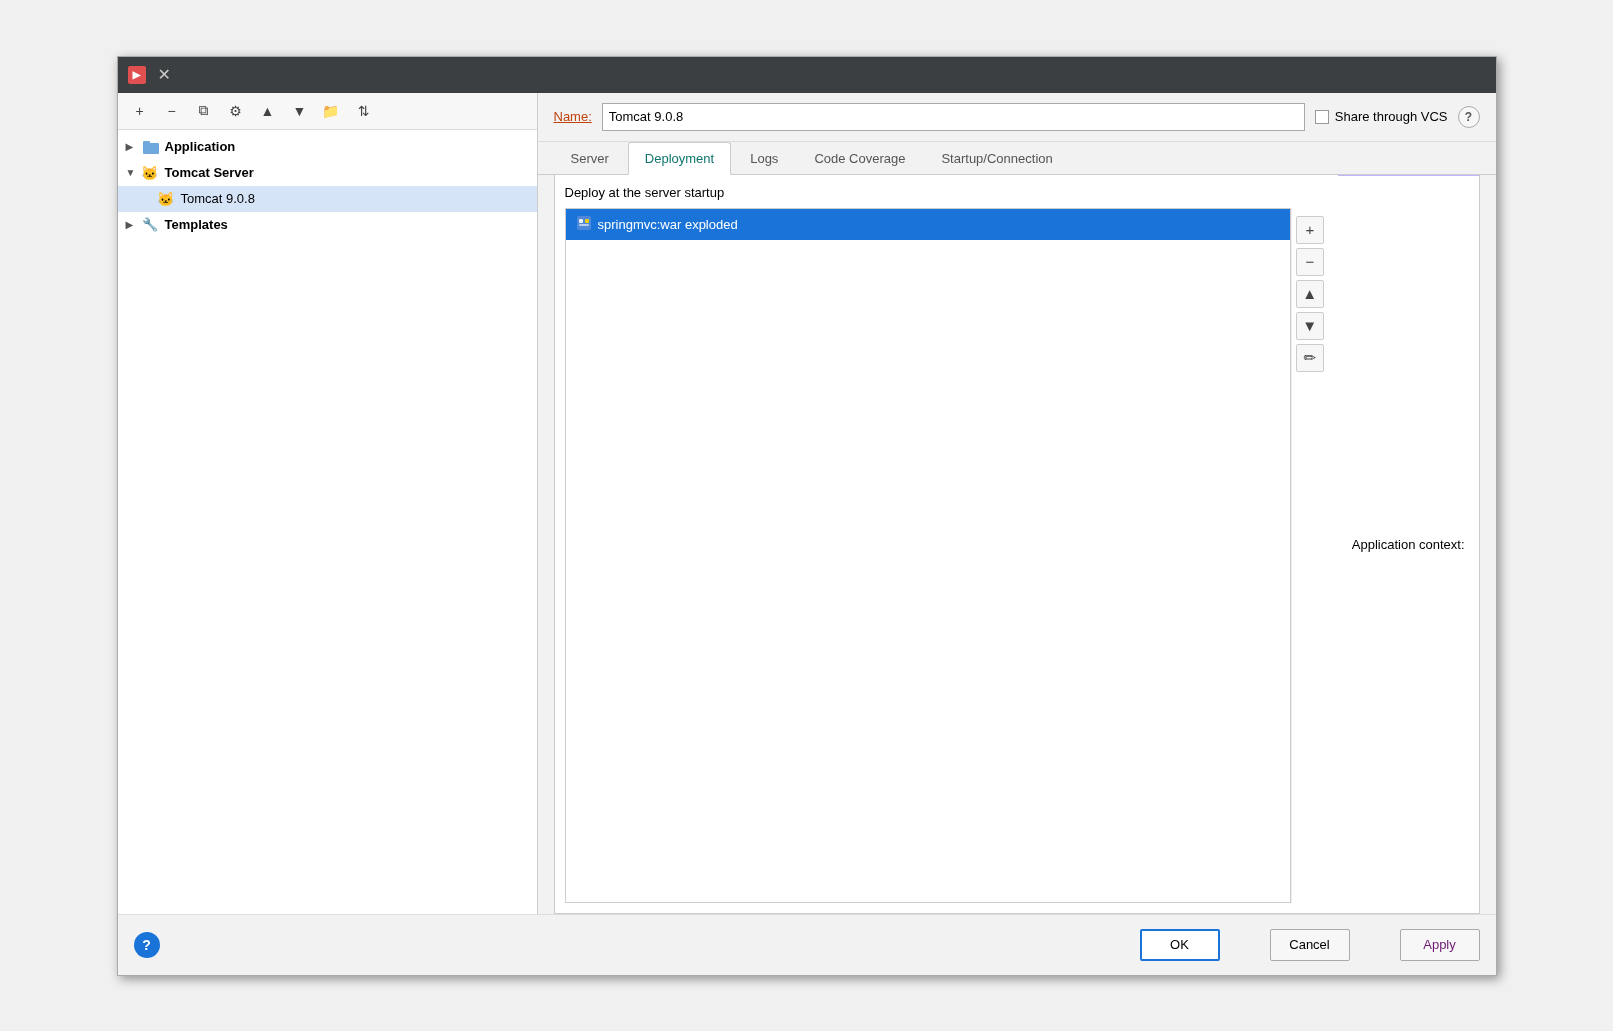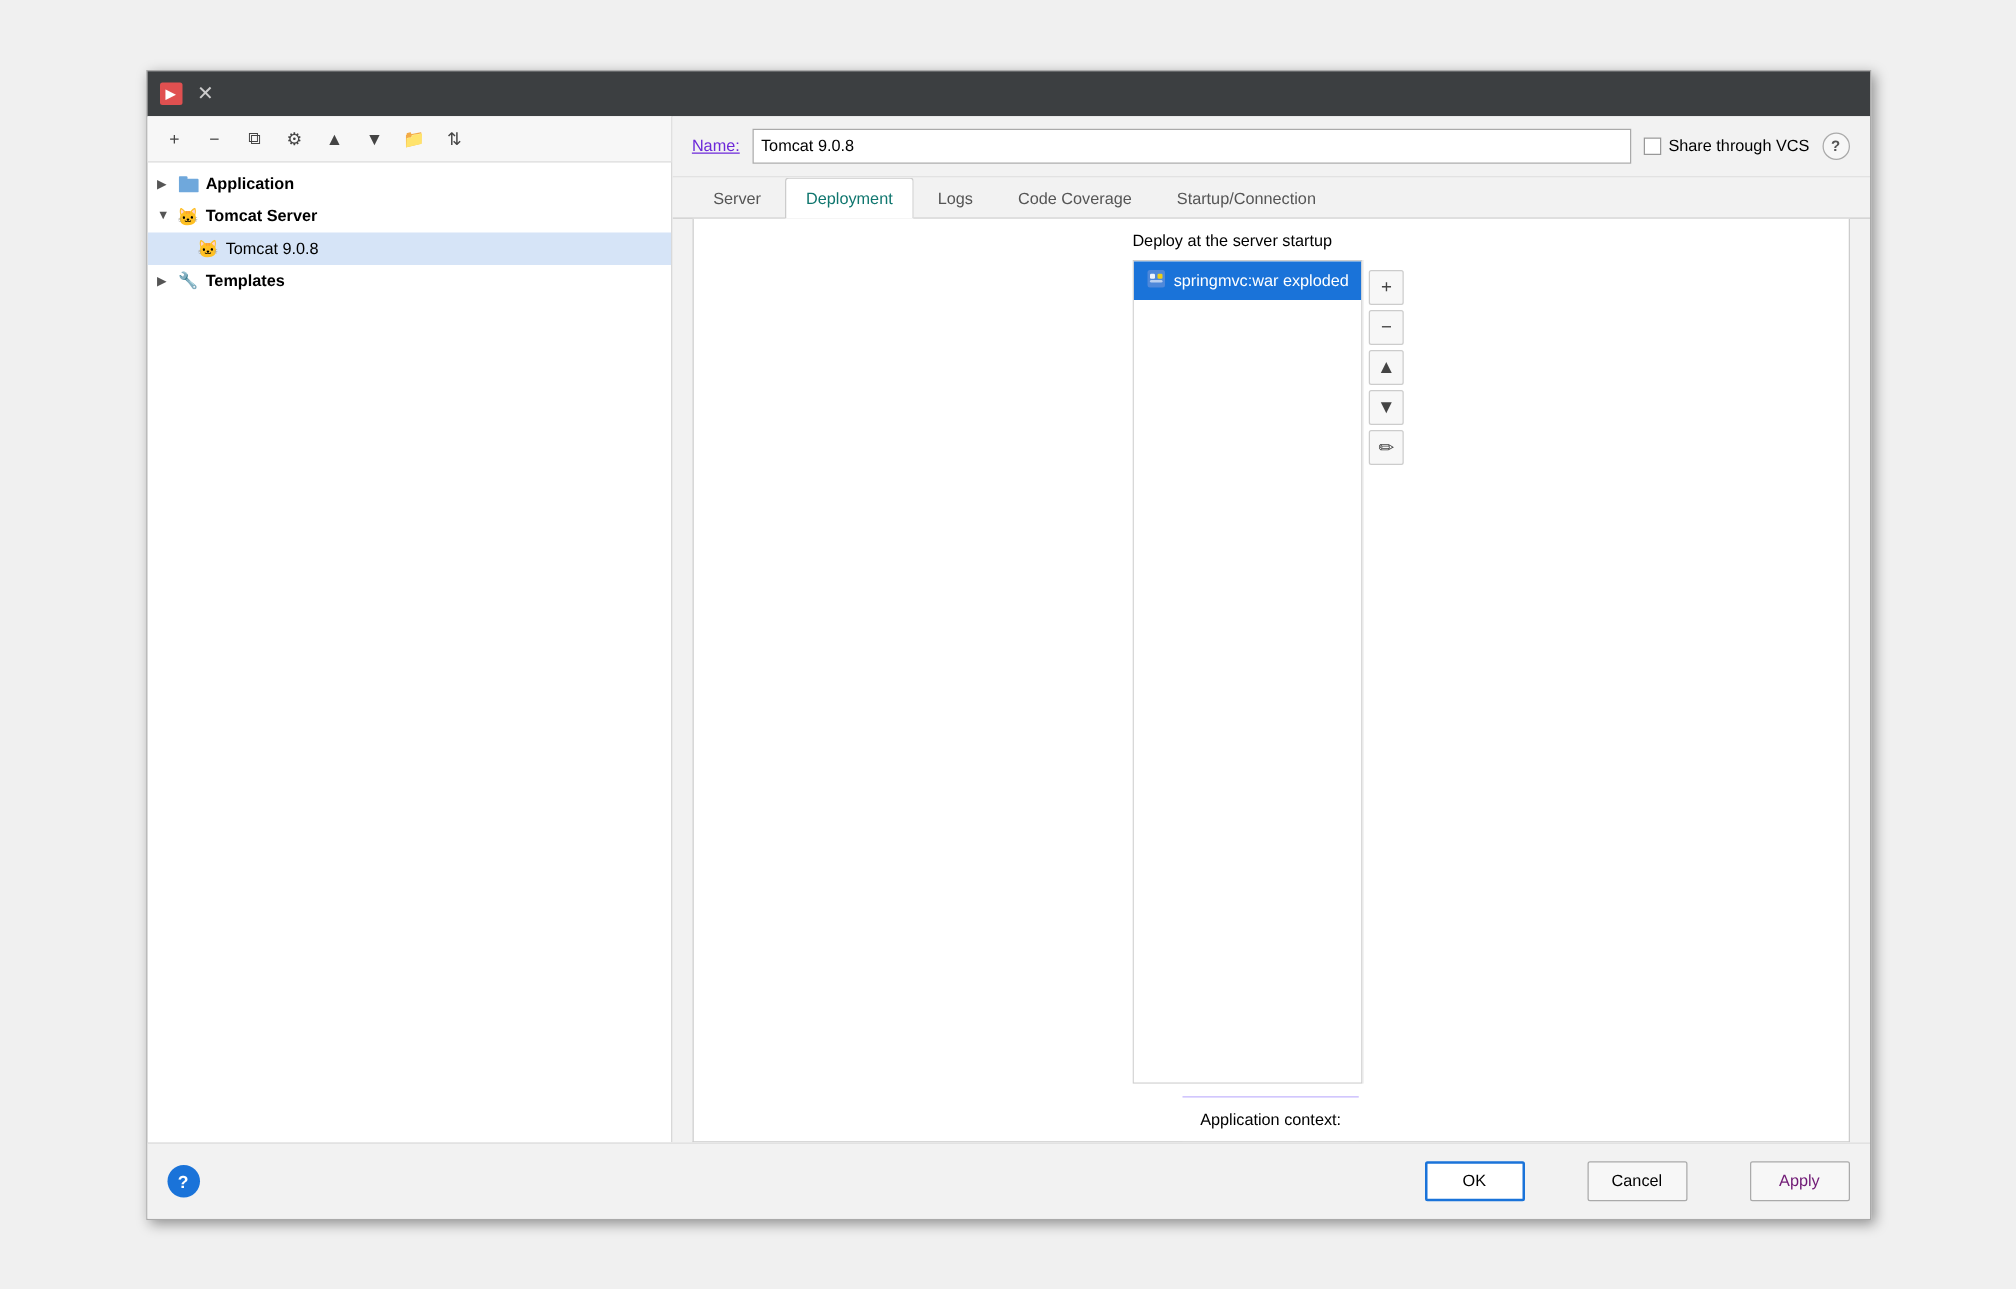--- a/index.html
+++ b/index.html
@@ -146,21 +146,21 @@
       align-items: center;
       padding: 10px 16px;
       gap: 10px;
       background: #f2f2f2;
       border-bottom: 1px solid #ddd;
     }
     .name-label {
       font-size: 13px;
       font-weight: normal;
       text-decoration: underline;
-      color: #6d28d9;
+      color: #c2410c;
     }
     .name-input {
       flex: 1;
       height: 28px;
       border: 1px solid #aaa;
       padding: 0 6px;
       font-size: 13px;
       background: #fff;
     }
     .vcs-area {
@@ -222,23 +222,21 @@
       margin-bottom: -1px;
     }
     
     .tab-content {
       flex: 1;
       background: #fff;
       margin: 0 16px;
       border: 1px solid #ccc;
       border-top: none;
       display: flex;
-      flex-direction: column;
-      overflow: hidden;
-      align-items: center;
+      overflow: hidden;
     }
     .tab-content-inner {
       flex: 1;
       display: flex;
       overflow: hidden;
     }
     .deploy-area {
       flex: 1;
       padding: 10px;
       display: flex;

